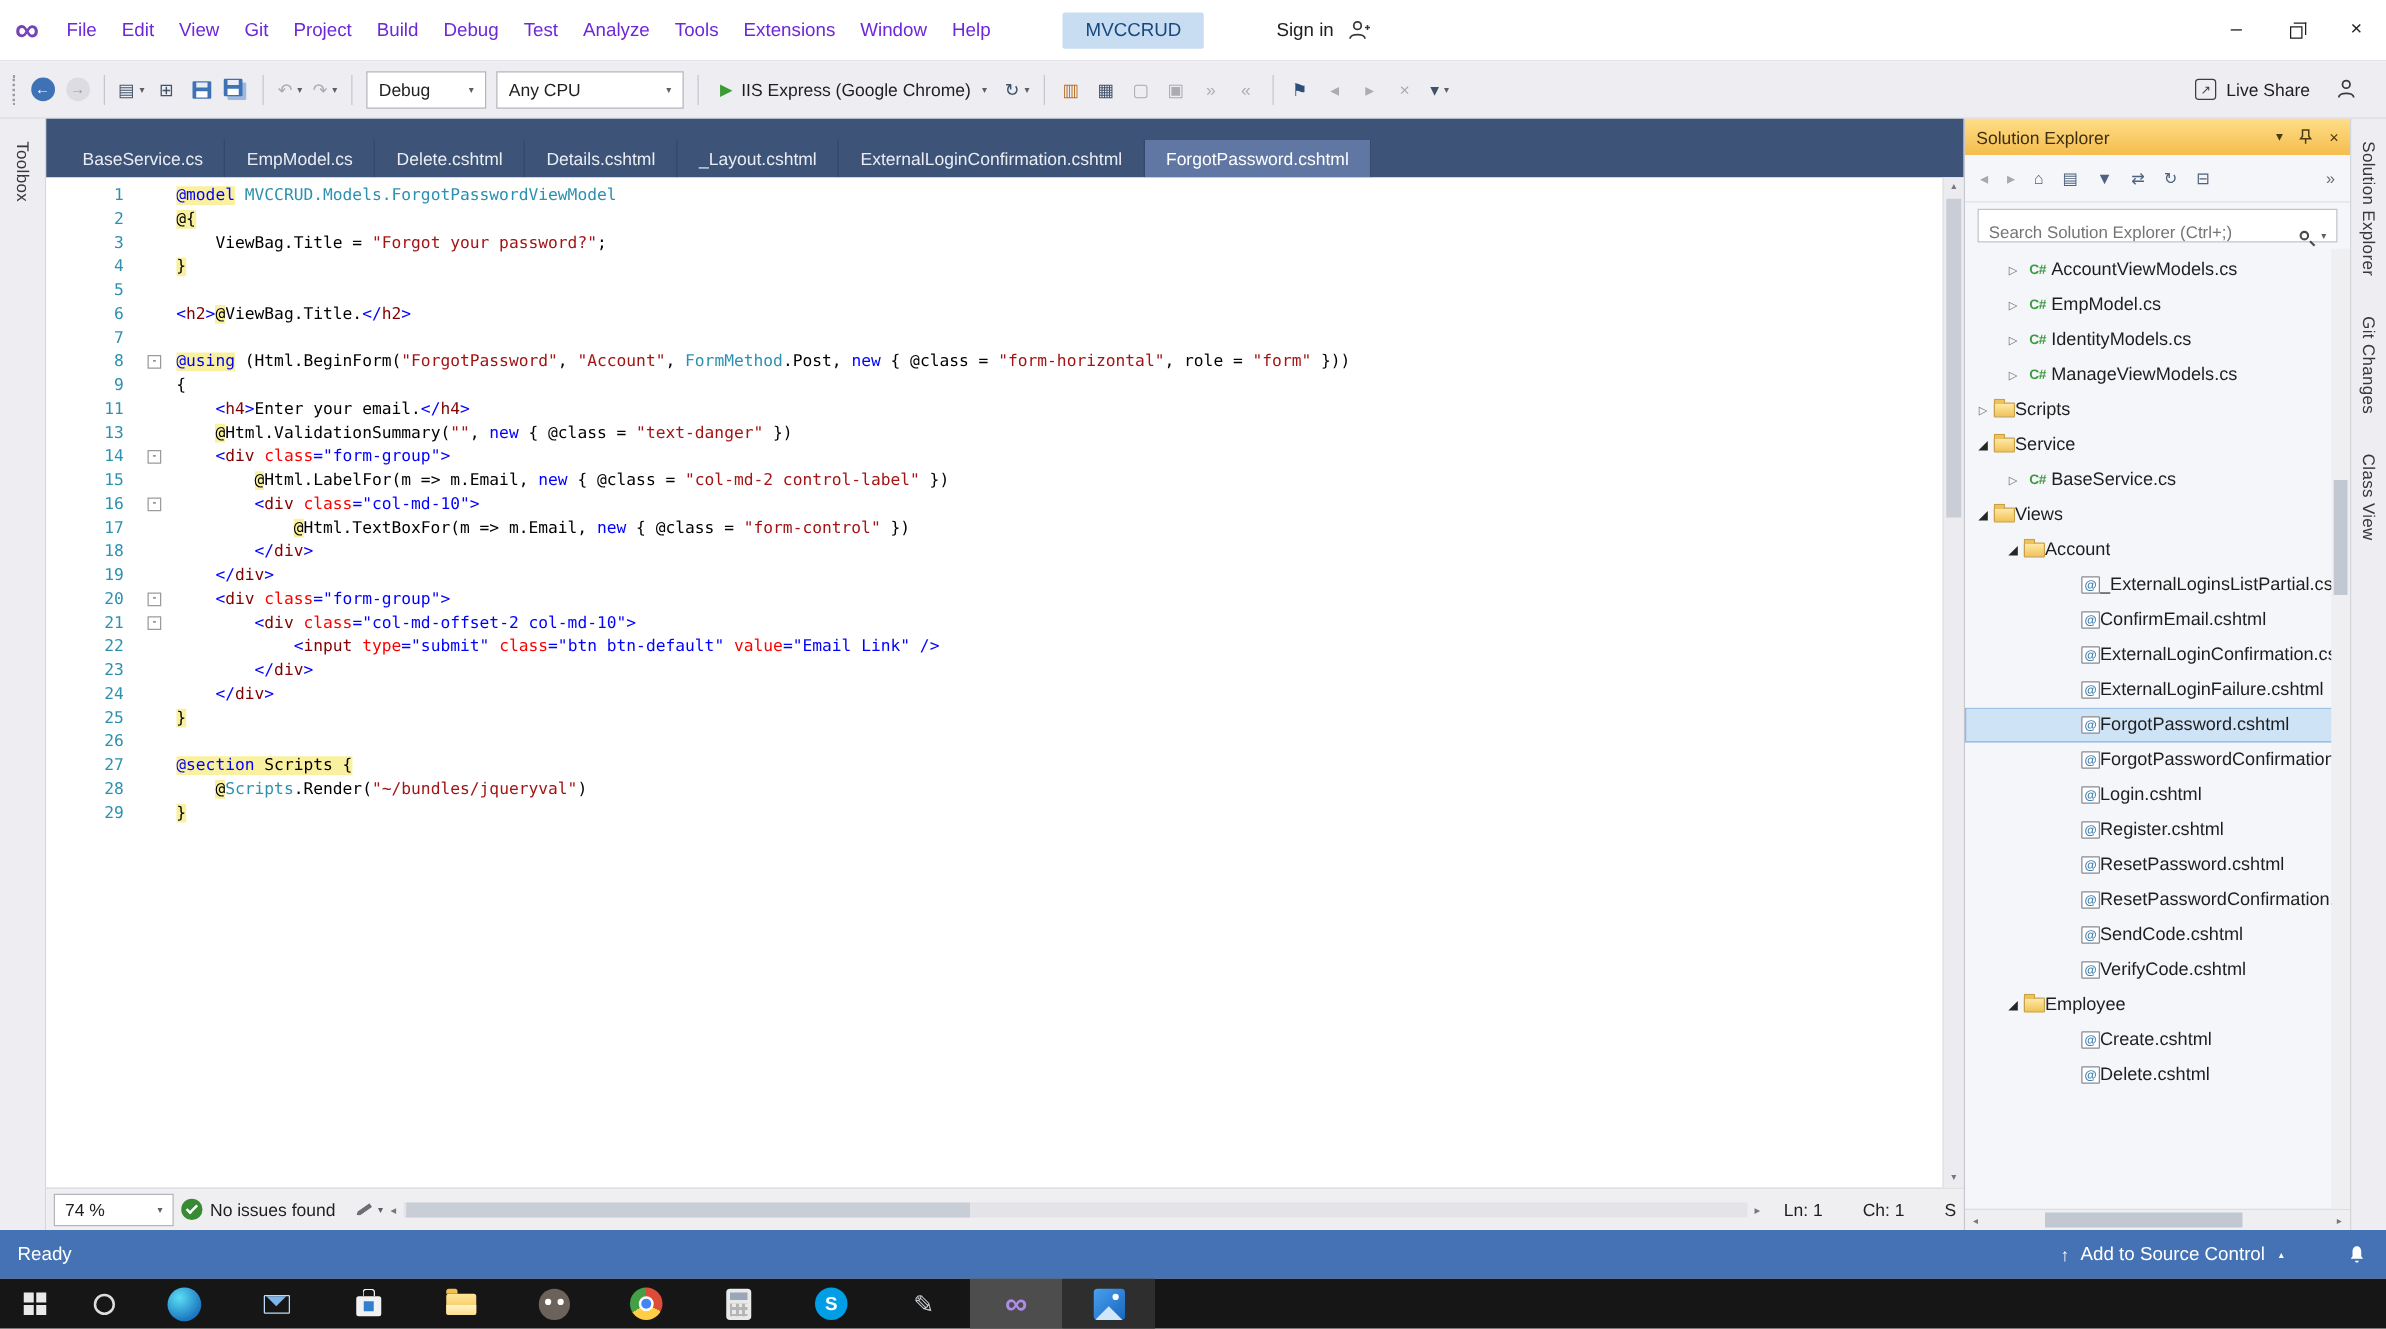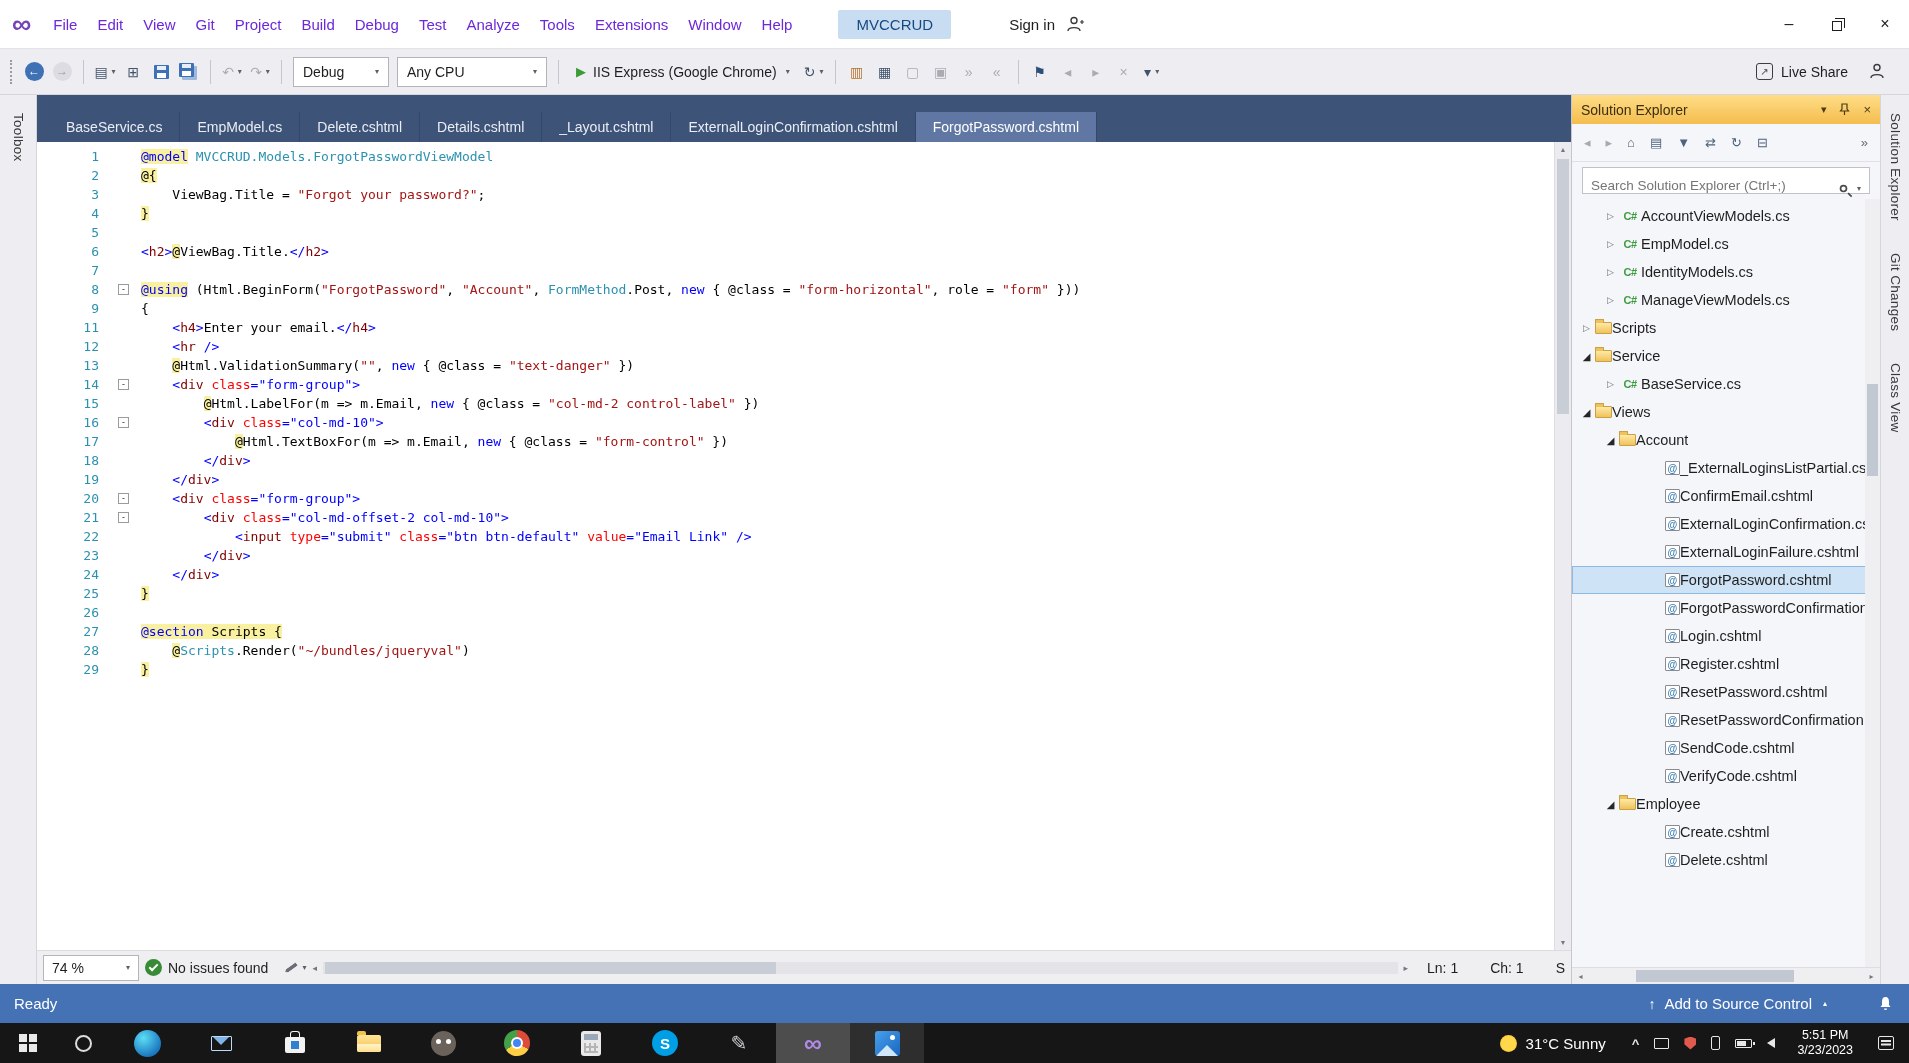--- a/index.html
+++ b/index.html
@@ -9,21 +9,21 @@
 
 .titlebar{height:49px;background:#FFFFFF;border-bottom:1px solid #E3E3E7;display:flex;align-items:center;flex:none}
 .vs-logo{font-size:27px;font-weight:bold;color:#7443B5;margin:0 12px 0 12px;line-height:1}
 .menus{display:flex;height:100%}
 .menu-item{padding:0 10px;font-size:15px;color:#6d28d9;display:flex;align-items:center;height:100%}
 .search-wrap{margin-left:22px;width:330px;height:31px;background:#F2F2F3;border:1px solid #ABABB0;border-radius:2px;display:flex;align-items:center;padding:0 9px;gap:6px}
 .search-wrap input{flex:1;border:none;outline:none;background:transparent;font-size:14px;color:#5B5B5B;font-family:"Liberation Sans",sans-serif}
 .mag{width:9px;height:9px;border:2px solid #4A4A4A;border-radius:50%;position:relative;flex:none}
 .mag::after{content:'';position:absolute;width:2px;height:6px;background:#4A4A4A;transform:rotate(-45deg);left:9px;top:7px}
 .mag.small{transform:scale(.85)}
-.sol-badge{margin-left:36px;padding:6px 18px;background:#C9DDF2;color:#17497F;font-size:15px;border-radius:2px;white-space:nowrap}
+.sol-badge{margin-left:48px;padding:6px 18px;background:#C9DDF2;color:#17497F;font-size:15px;border-radius:2px;white-space:nowrap}
 .signin{margin-left:58px;display:flex;align-items:center;gap:11px;font-size:15px;color:#1E1E1E}
 .win-controls{margin-left:auto;display:flex;height:100%}
 .win-btn{width:48px;height:100%;display:flex;align-items:center;justify-content:center;font-size:16px;color:#1E1E1E}
 .restore-glyph{width:10px;height:10px;border:1px solid #1E1E1E;position:relative;background:#fff;margin-top:3px}
 .restore-glyph::before{content:'';position:absolute;left:2px;top:-4px;width:9px;height:9px;border-top:1px solid #1E1E1E;border-right:1px solid #1E1E1E}
 
 
 .toolbar{height:46px;background:#EEEEF2;border-bottom:1px solid #D5D5DC;display:flex;align-items:center;padding:0 8px;flex:none}
 .tgrip{width:5px;height:24px;border-left:2px dotted #9B9BA3;margin:0 6px 0 2px}
 .tb-items{display:flex;align-items:center;gap:2px}
@@ -375,25 +375,20 @@
                 <span class="ln">9</span>
                 <span class="fold-col"></span>
                 <span class="code-text"><span class="pl">{</span></span>
               </div>
               <div class="code-line">
                 <span class="ln">11</span>
                 <span class="fold-col"></span>
                 <span class="code-text"><span class="pl">    </span><span class="dl">&lt;</span><span class="tg">h4</span><span class="dl">&gt;</span><span class="pl">Enter your email.</span><span class="dl">&lt;/</span><span class="tg">h4</span><span class="dl">&gt;</span></span>
               </div>
               <div class="code-line">
-                <span class="ln">12</span>
-                <span class="fold-col"></span>
-                <span class="code-text"><span class="pl">    </span><span class="dl">&lt;</span><span class="tg">hr</span><span class="pl"> </span><span class="dl">/&gt;</span></span>
-              </div>
-              <div class="code-line">
                 <span class="ln">13</span>
                 <span class="fold-col"></span>
                 <span class="code-text"><span class="pl">    </span><span class="rzbg pl">@</span><span class="pl">Html.ValidationSummary(</span><span class="st">""</span><span class="pl">, </span><span class="kw">new</span><span class="pl"> { @class = </span><span class="st">"text-danger"</span><span class="pl"> })</span></span>
               </div>
               <div class="code-line">
                 <span class="ln">14</span>
                 <span class="fold-col">
                   <span class="fold-box">-</span>
                 </span>
                 <span class="code-text"><span class="pl">    </span><span class="dl">&lt;</span><span class="tg">div</span><span class="pl"> </span><span class="at">class</span><span class="dl">=</span><span class="av">"form-group"</span><span class="dl">&gt;</span></span>
@@ -734,36 +729,15 @@
         <div class="tb-cell">
           <span class="tbi-pen-app">✎</span>
         </div>
         <div class="tb-cell active">
           <span class="tbi-visual-studio">∞</span>
         </div>
         <div class="tb-cell running">
           <span class="tbi-photos"></span>
         </div>
       </div>
-    <div class="tray">
-      <div class="weather">
-        <span class="sun"></span>
-        <span>31°C Sunny</span>
-      </div>
-      <div class="tray-icons">
-          <span class="tr-hidden-icons">^</span>
-          <span class="tr-display"></span>
-          <span class="tr-security"></span>
-          <span class="tr-phone"></span>
-          <span class="tr-battery"></span>
-          <span class="tr-volume"></span>
-        </div>
-      <div class="clock">
-        <div>5:51 PM</div>
-        <div>3/23/2023</div>
-      </div>
-      <div class="action-center">
-          <span class="ac-ico"></span>
-        </div>
-    </div>
   </div>
 
 </div>
 
 </body></html>

